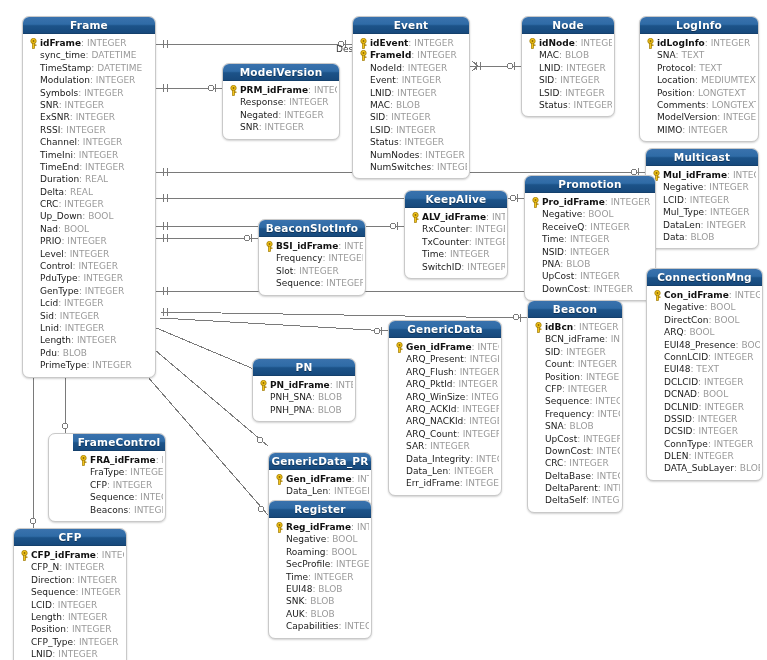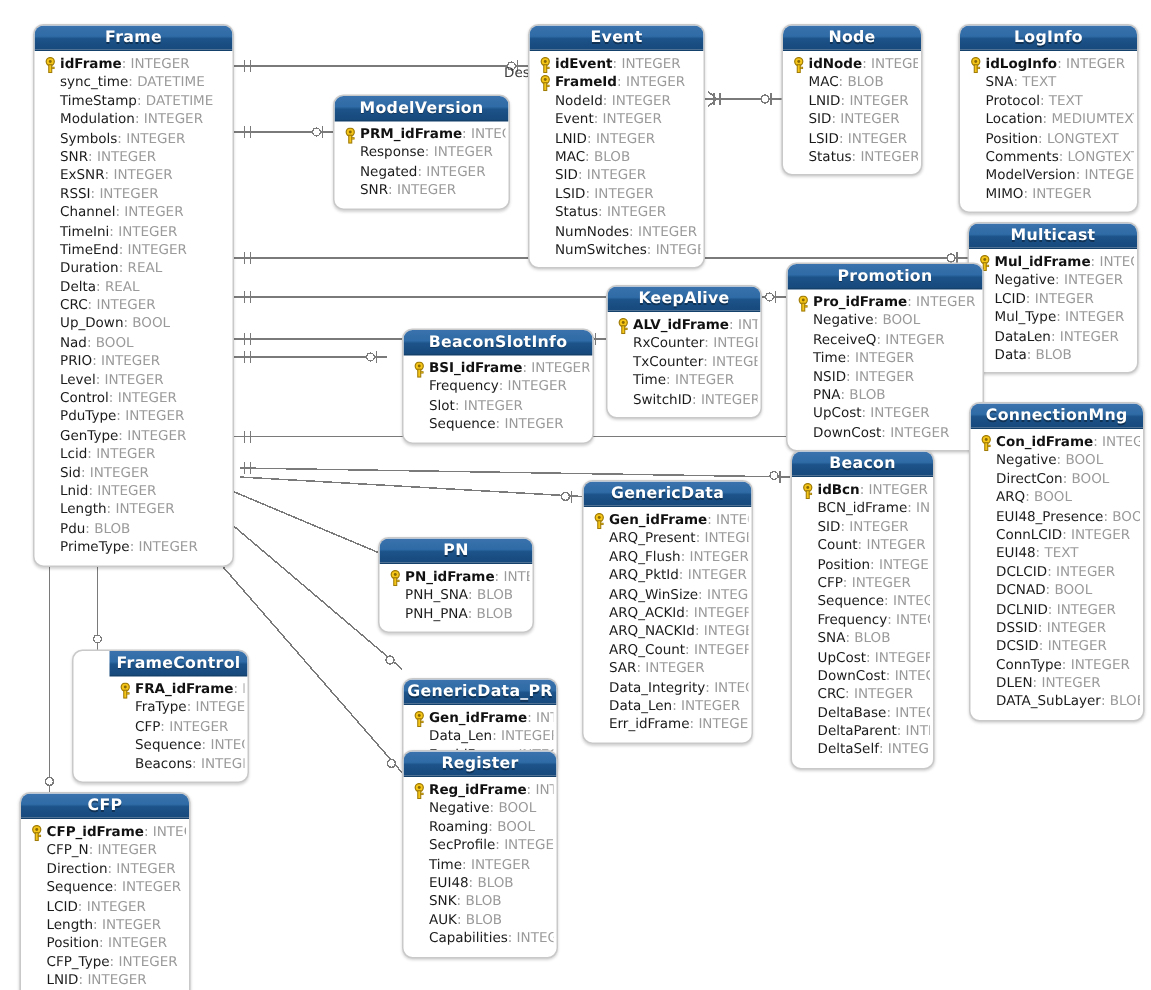--- a/index.html
+++ b/index.html
@@ -685,21 +685,21 @@
           <span class="ftype">INTEGER</span>
         </div>
         <div class="row">
           <span class="keycell"></span>
           <span class="fname">SwitchID</span>
           <span class="colon">:&nbsp;</span>
           <span class="ftype">INTEGER</span>
         </div>
       </div>
     </div>
-    <div class="table" style="left: 268px; top: 219px; width: 128px;">
+    <div class="table" style="left: 258px; top: 219px; width: 108px;">
       <div class="thead">BeaconSlotInfo</div>
       <div class="tbody">
         <div class="row">
           <span class="keycell">
             <span class="key"><svg viewBox="0 0 10 12" width="9" height="11">
                 <circle cx="5" cy="3.3" r="3" fill="#f5c518" stroke="#a07c08" stroke-width=".9"></circle>
                 <circle cx="5" cy="3.3" r="1.1" fill="#8a6a05"></circle>
                 <rect x="3.9" y="5.6" width="2.2" height="5.8" fill="#f5c518" stroke="#a07c08" stroke-width=".8"></rect>
                 <rect x="6.1" y="7.4" width="1.8" height="1.1" fill="#f5c518" stroke="#a07c08" stroke-width=".6"></rect>
               </svg></span>

